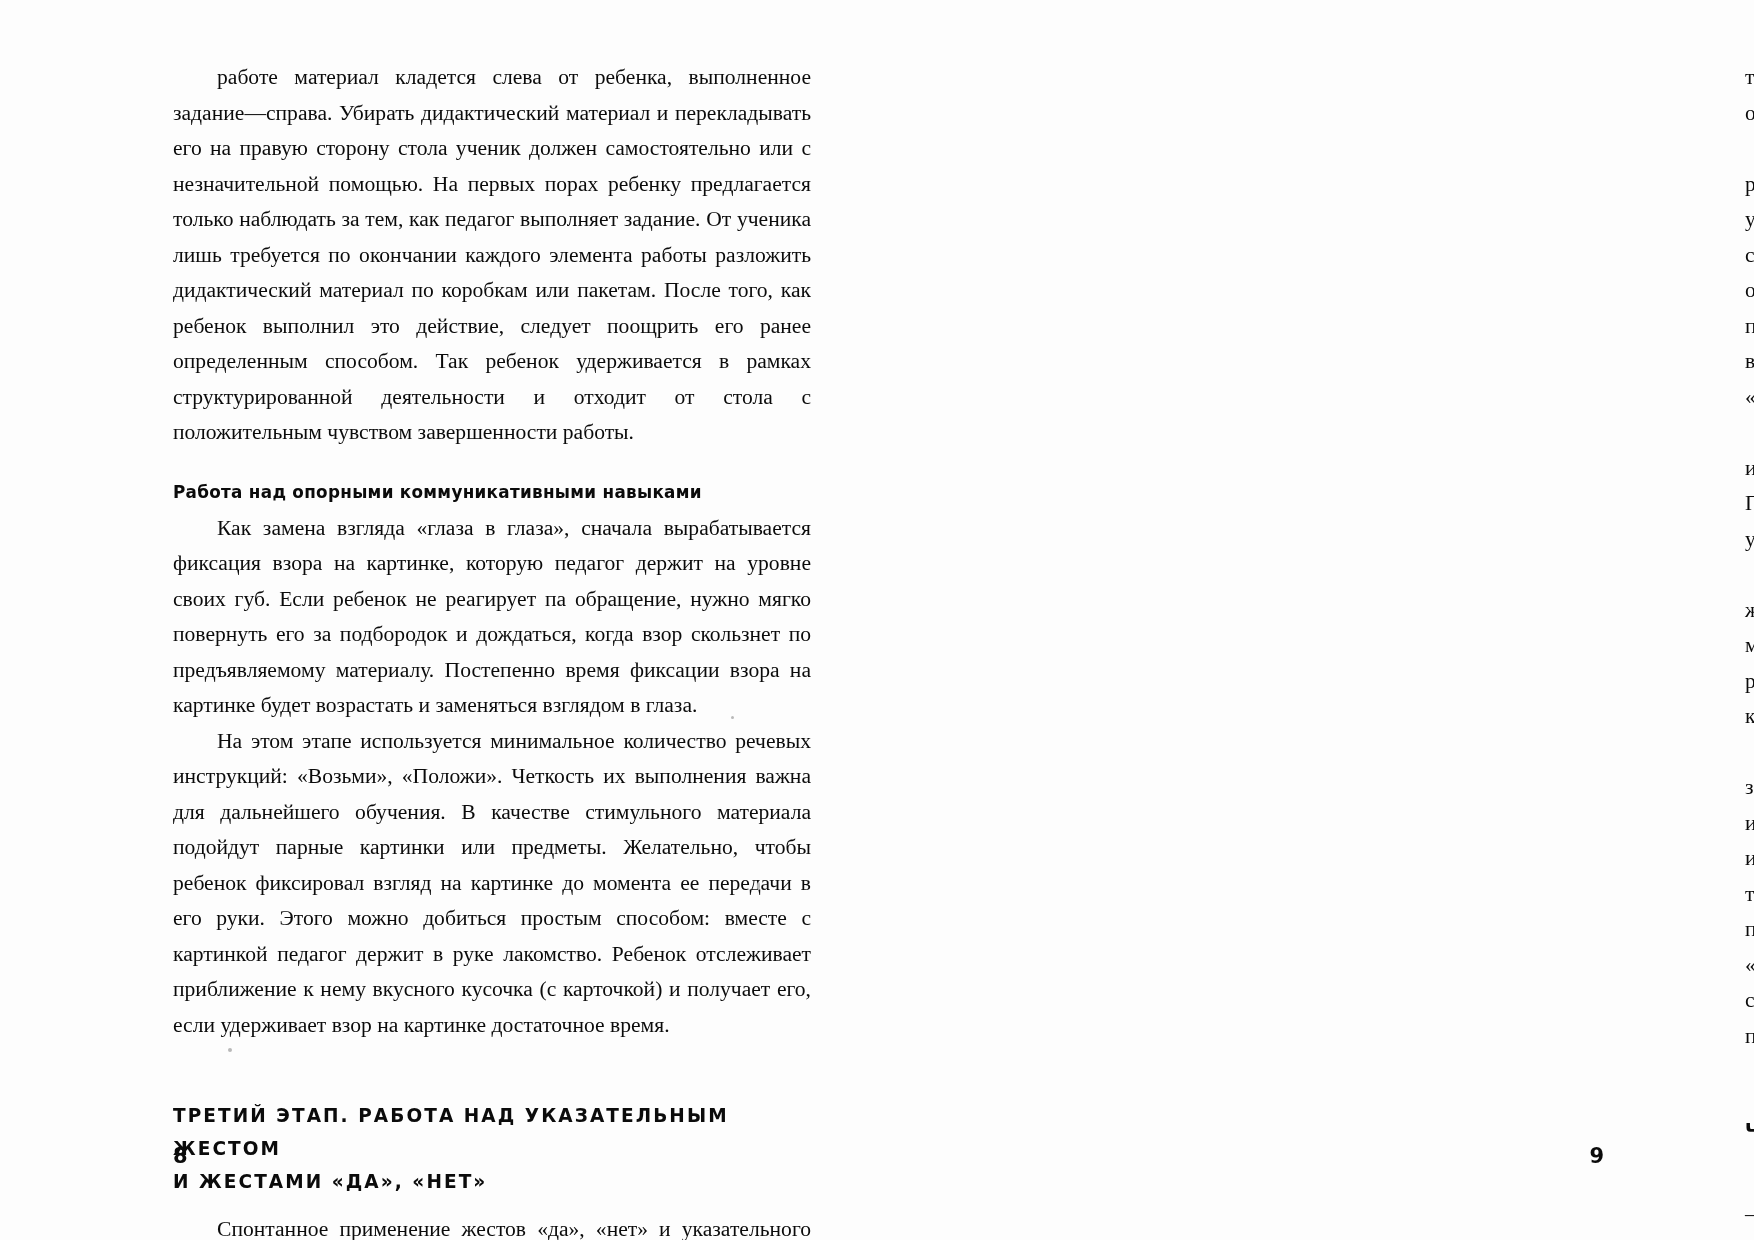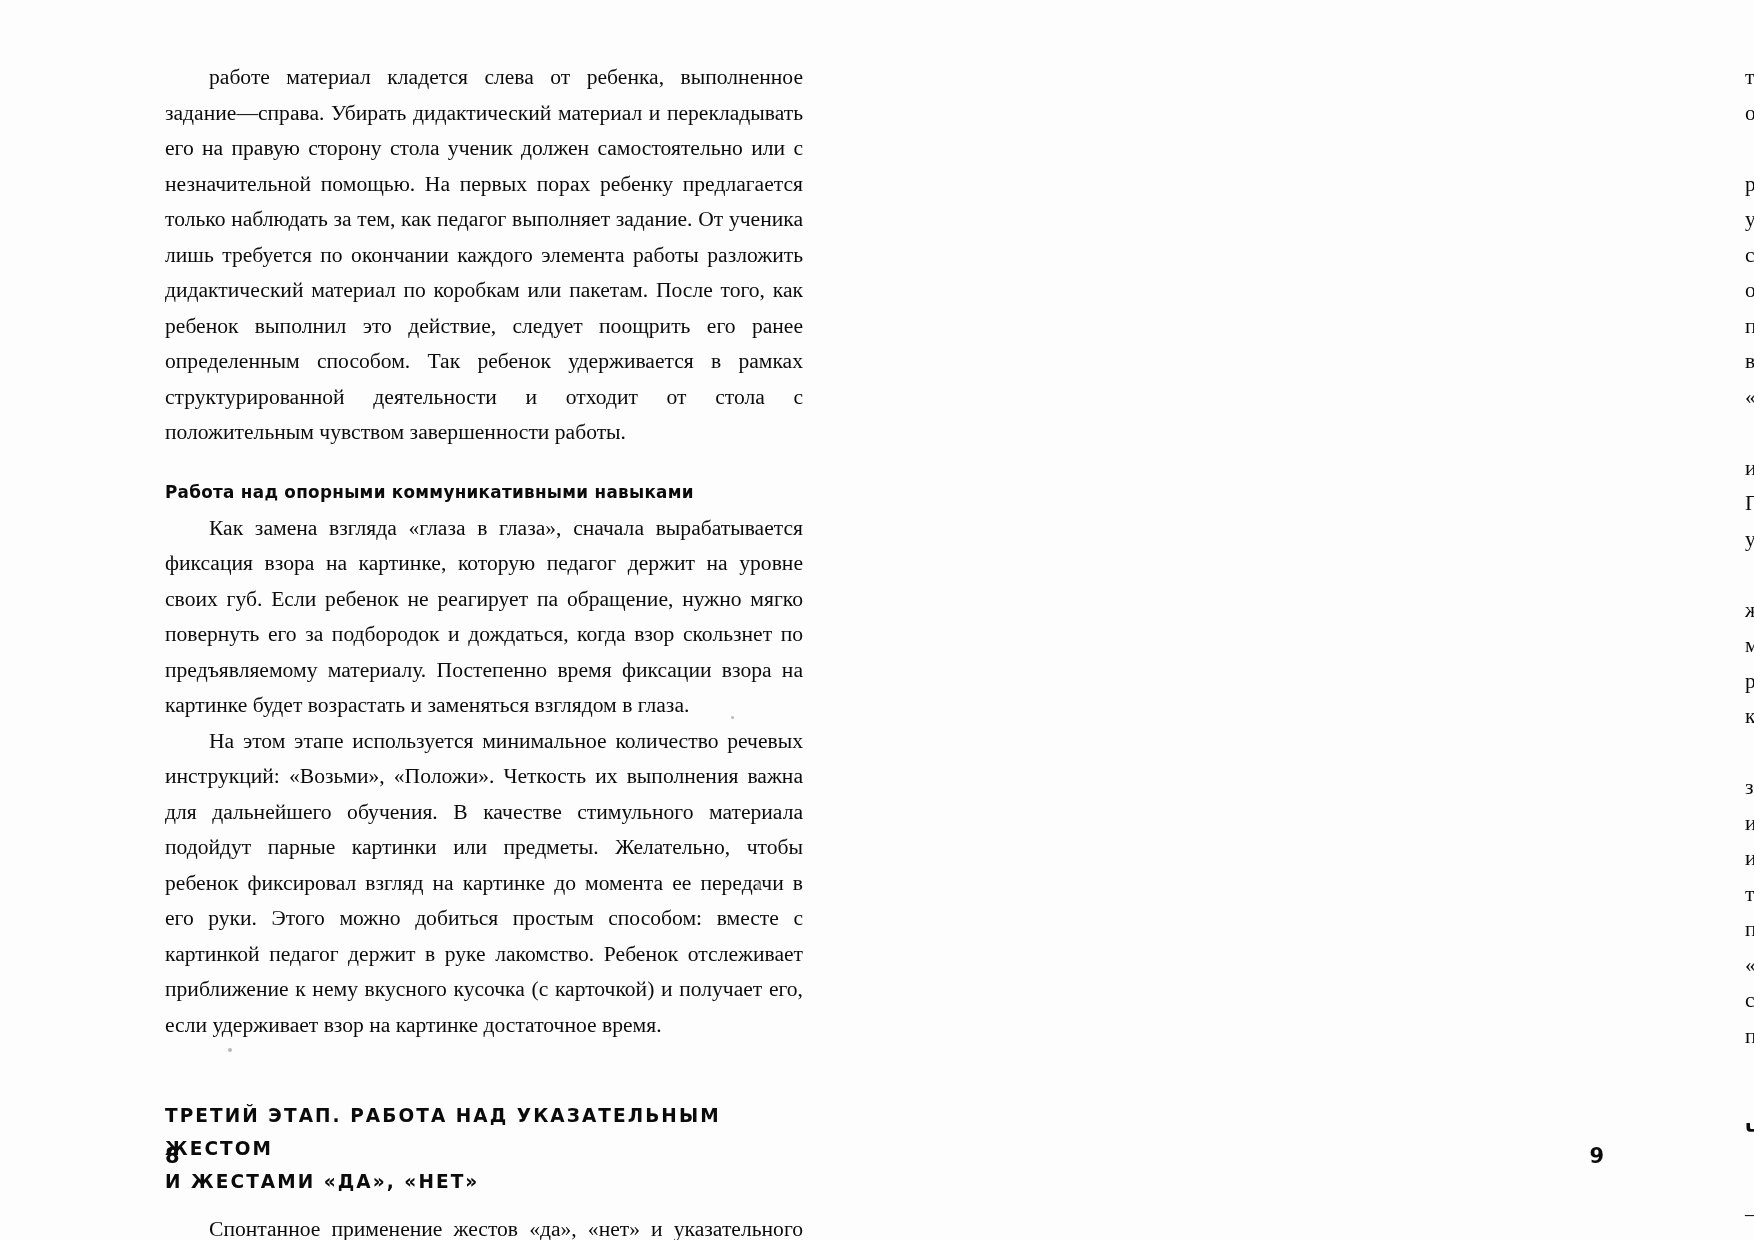--- a/index.html
+++ b/index.html
@@ -21,21 +21,21 @@
     position: absolute;
     inset: 0;
     background: #fdfdfd;
   }
 
   .page {
     position: absolute;
     top: 0;
     height: 1240px;
   }
-  .page-left  { left: 8px;   width: 877px; padding-left: 44px; }
+  .page-left  { left: 16px;   width: 877px; padding-left: 44px; }
   .page-right { left: 877px; width: 877px; }
 
   .column {
     position: absolute;
     top: 60px;
     width: 638px;
     font-size: 21.6px;
     line-height: 35.5px;
     text-align: justify;
     text-justify: inter-word;

